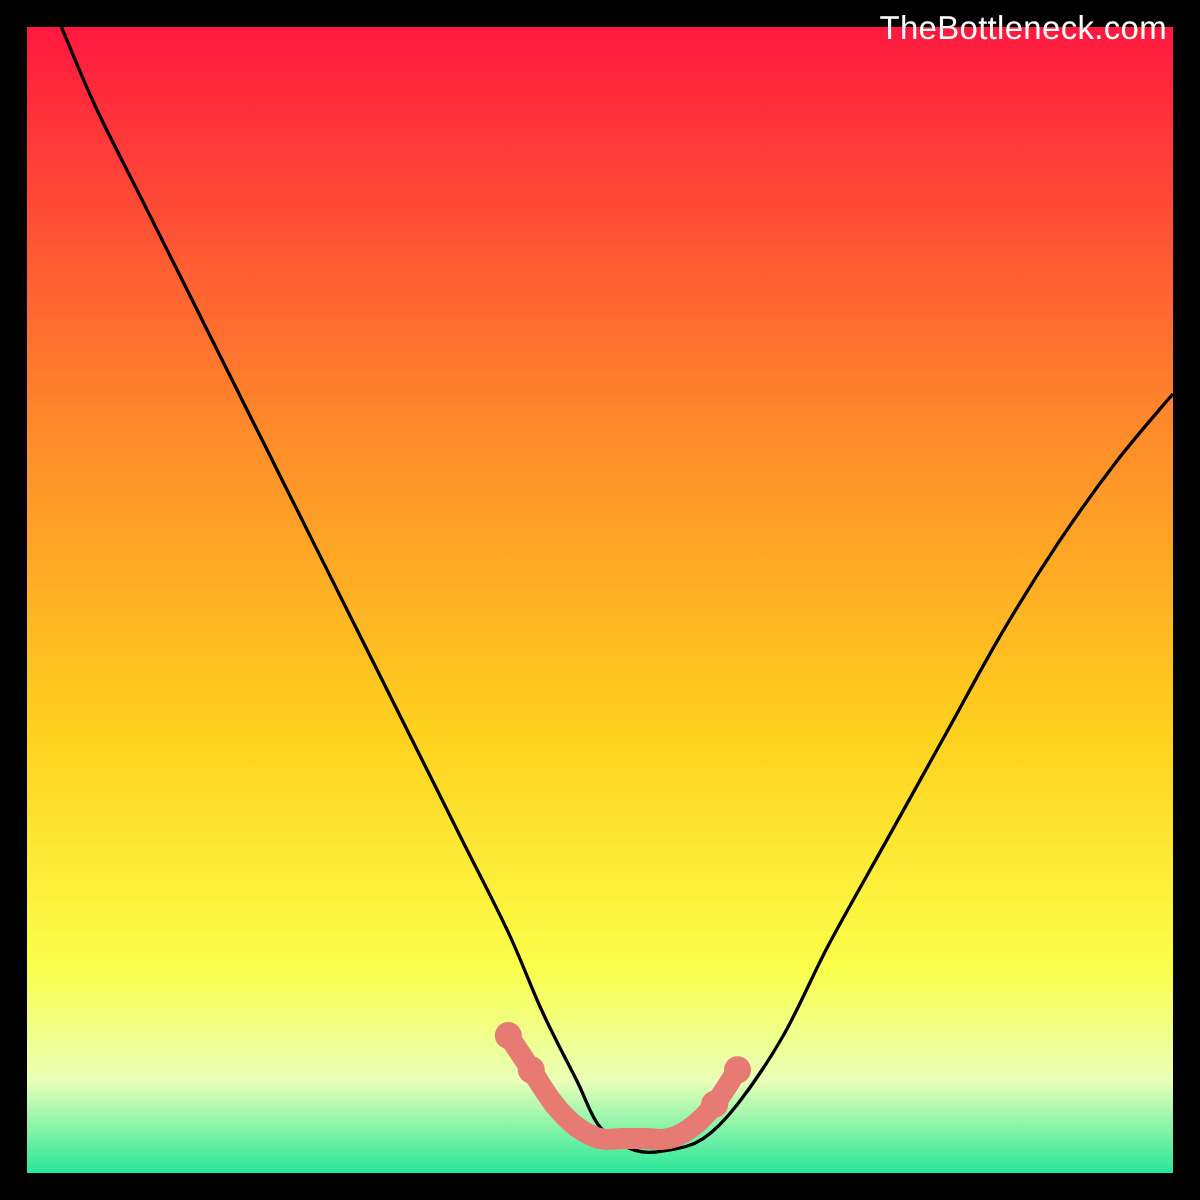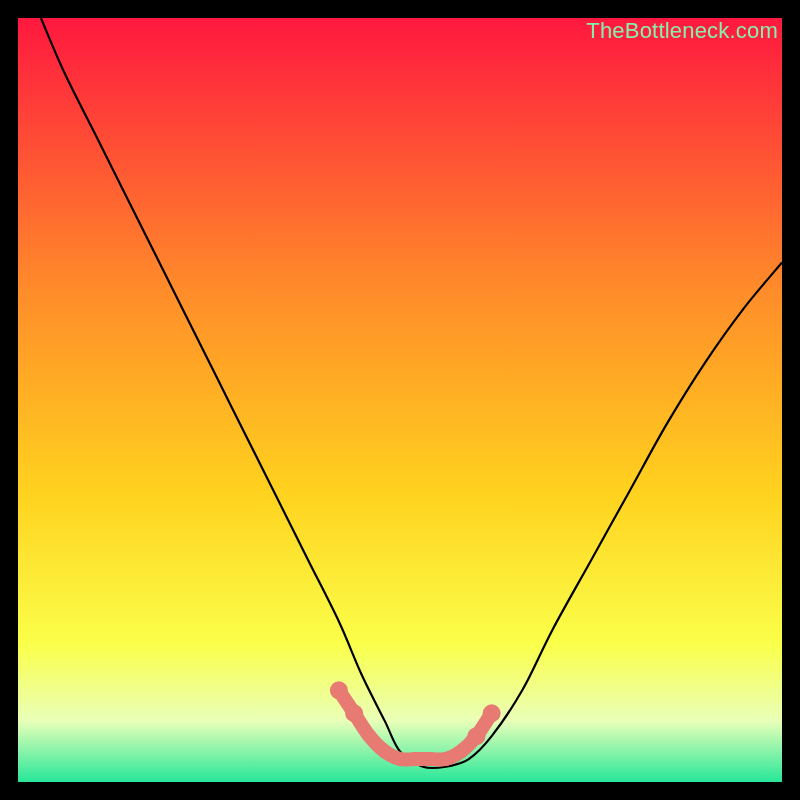--- a/index.html
+++ b/index.html
@@ -12,26 +12,26 @@
   }
   .frame {
     position: absolute;
     left: 0;
     top: 0;
     width: 800px;
     height: 800px;
   }
   .watermark {
     position: absolute;
-    top: 18px;
+    top: 6px;
     right: 22px;
     font-family: Arial, Helvetica, sans-serif;
     font-size: 22px;
     font-weight: 500;
-    color: #86efac;
+    color: #ffffff;
     letter-spacing: 0.2px;
   }
 </style>
 </head>
 <body>
 
 <svg class="frame" viewBox="0 0 800 800" xmlns="http://www.w3.org/2000/svg">
   <defs>
     <linearGradient id="bg" x1="0" y1="0" x2="0" y2="1">
       <stop id="g0" offset="0%" stop-color="#ff183f"></stop>

